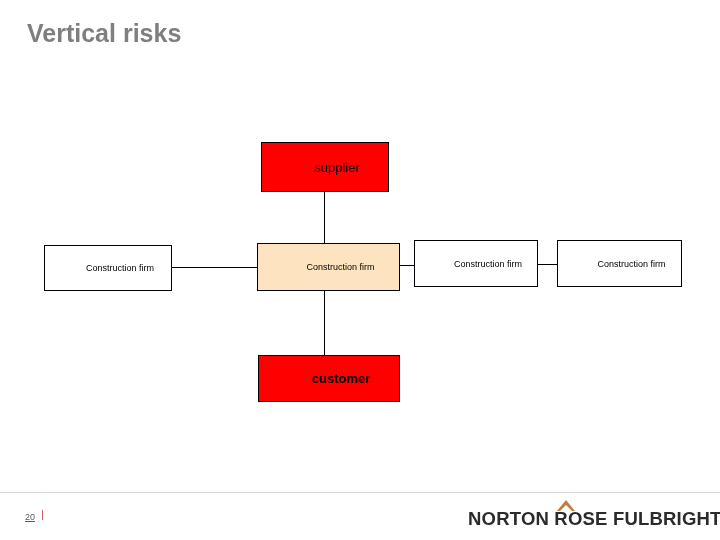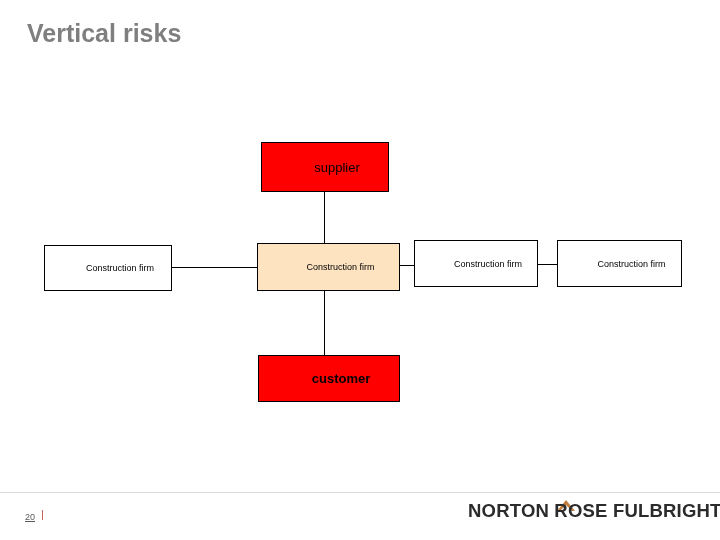--- a/index.html
+++ b/index.html
@@ -106,21 +106,21 @@
   .logo {
     position: absolute;
     right: 28px;
     top: 500px;
     width: 224px;
     height: 30px;
   }
   .logo-text {
     position: absolute;
     left: 0;
-    top: 0;
+    top: 8px;
     width: 224px;
     text-align: right;
     font-size: 18.5px;
     font-weight: bold;
     color: #2b2b2b;
     letter-spacing: 0.2px;
     white-space: nowrap;
   }
   .logo-mark {
     position: absolute;

